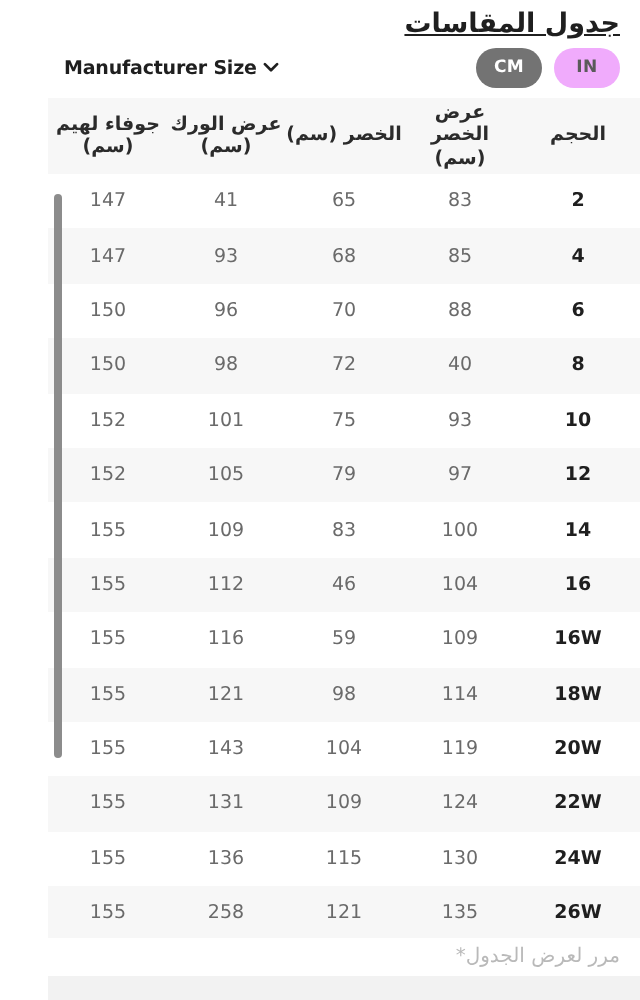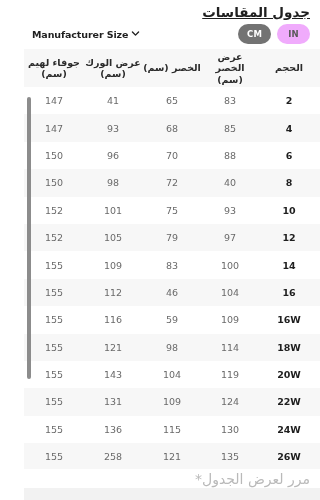--- a/index.html
+++ b/index.html
@@ -162,21 +162,21 @@
     width: 4px;
     height: 282px;
     background: #8c8c8c;
     border-radius: 2px;
     z-index: 5;
     cursor: pointer;
   }
 
   
   .foot-note {
-    font-size: 14px;
+    font-size: 10px;
     color: #b9b9b9;
     padding: 4px 10px 3px 10px;
     line-height: 12px;
   }
   .bottom-band {
     height: 12px;
     background: #f2f2f2;
     width: 100%;
   }
 </style>

